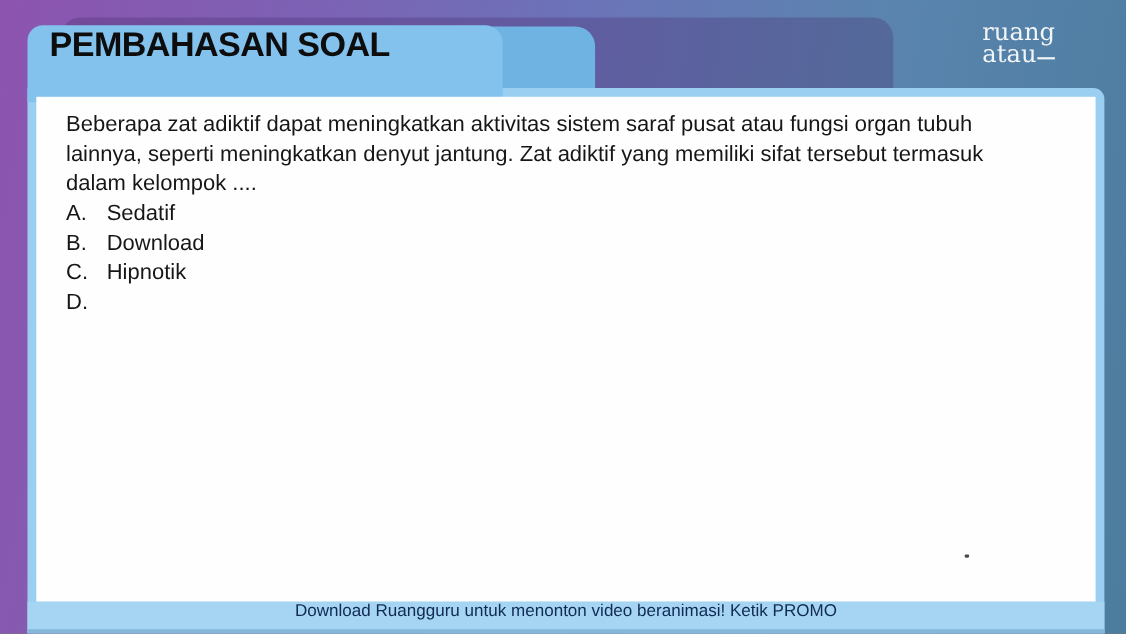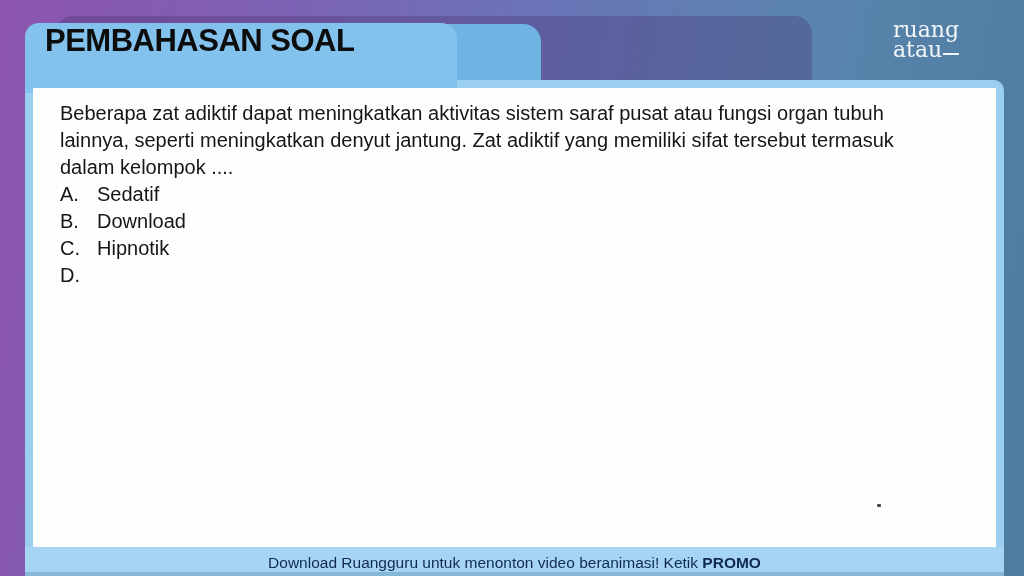--- a/index.html
+++ b/index.html
@@ -36,24 +36,24 @@
   }
   .question-text{
     margin:0; width:892px; font-size:20px; line-height:27px;
   }
   .options{ margin:0; padding:0; list-style:none; }
   .option-row{ display:flex; font-size:20px; line-height:27px; }
   .option-letter{ width:37px; flex:0 0 37px; }
   .banner{
     position:absolute; left:25px; top:547px; width:979px; height:29px;
     background:#a6d5f3; border-bottom:4px solid #85b7d9; box-sizing:border-box;
-    display:flex; align-items:flex-end; justify-content:center;
+    display:flex; align-items:flex-start; justify-content:center;
     font-size:15.5px; color:#102a52; white-space:pre;
   }
-  .banner b{ font-weight:bold; }
+  .banner b{ font-weight:normal; }
   .logo{
     position:absolute; left:893px; top:20px; color:#f2f5f7;
     font-family:"DejaVu Serif", serif; font-size:22px; line-height:20px;
     user-select:none;
   }
   .logo .row{ display:block; }
   .logo-underline{
     display:inline-block; width:16px; height:2px; background:#f2f5f7;
     margin-left:1px; vertical-align:2px;
   }

